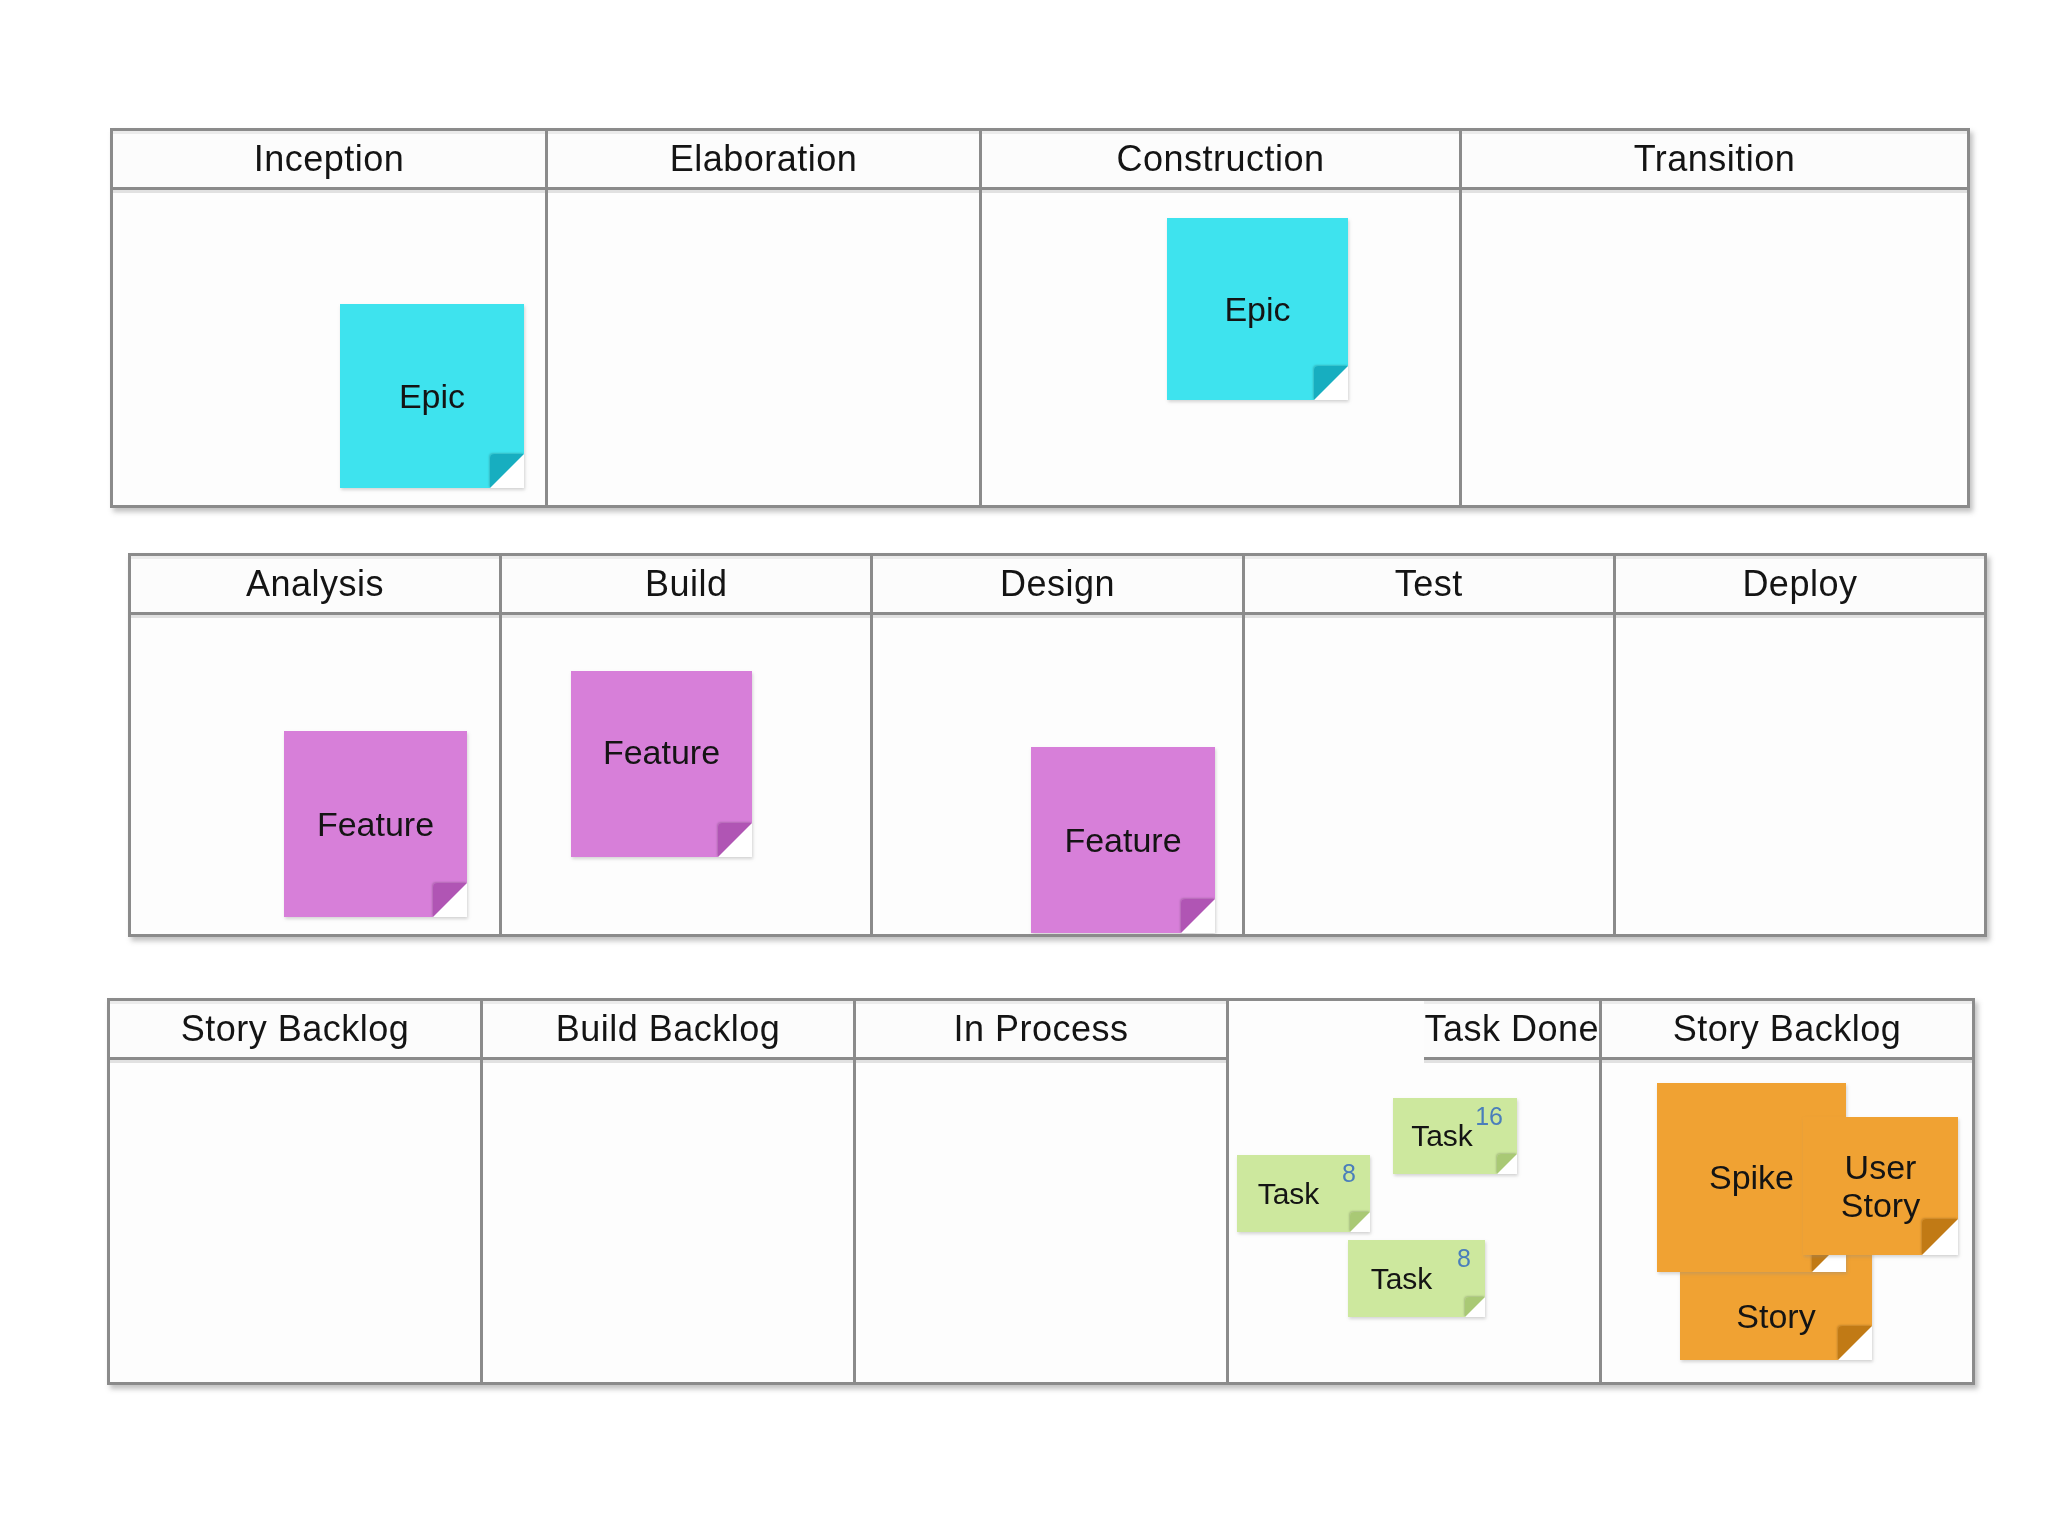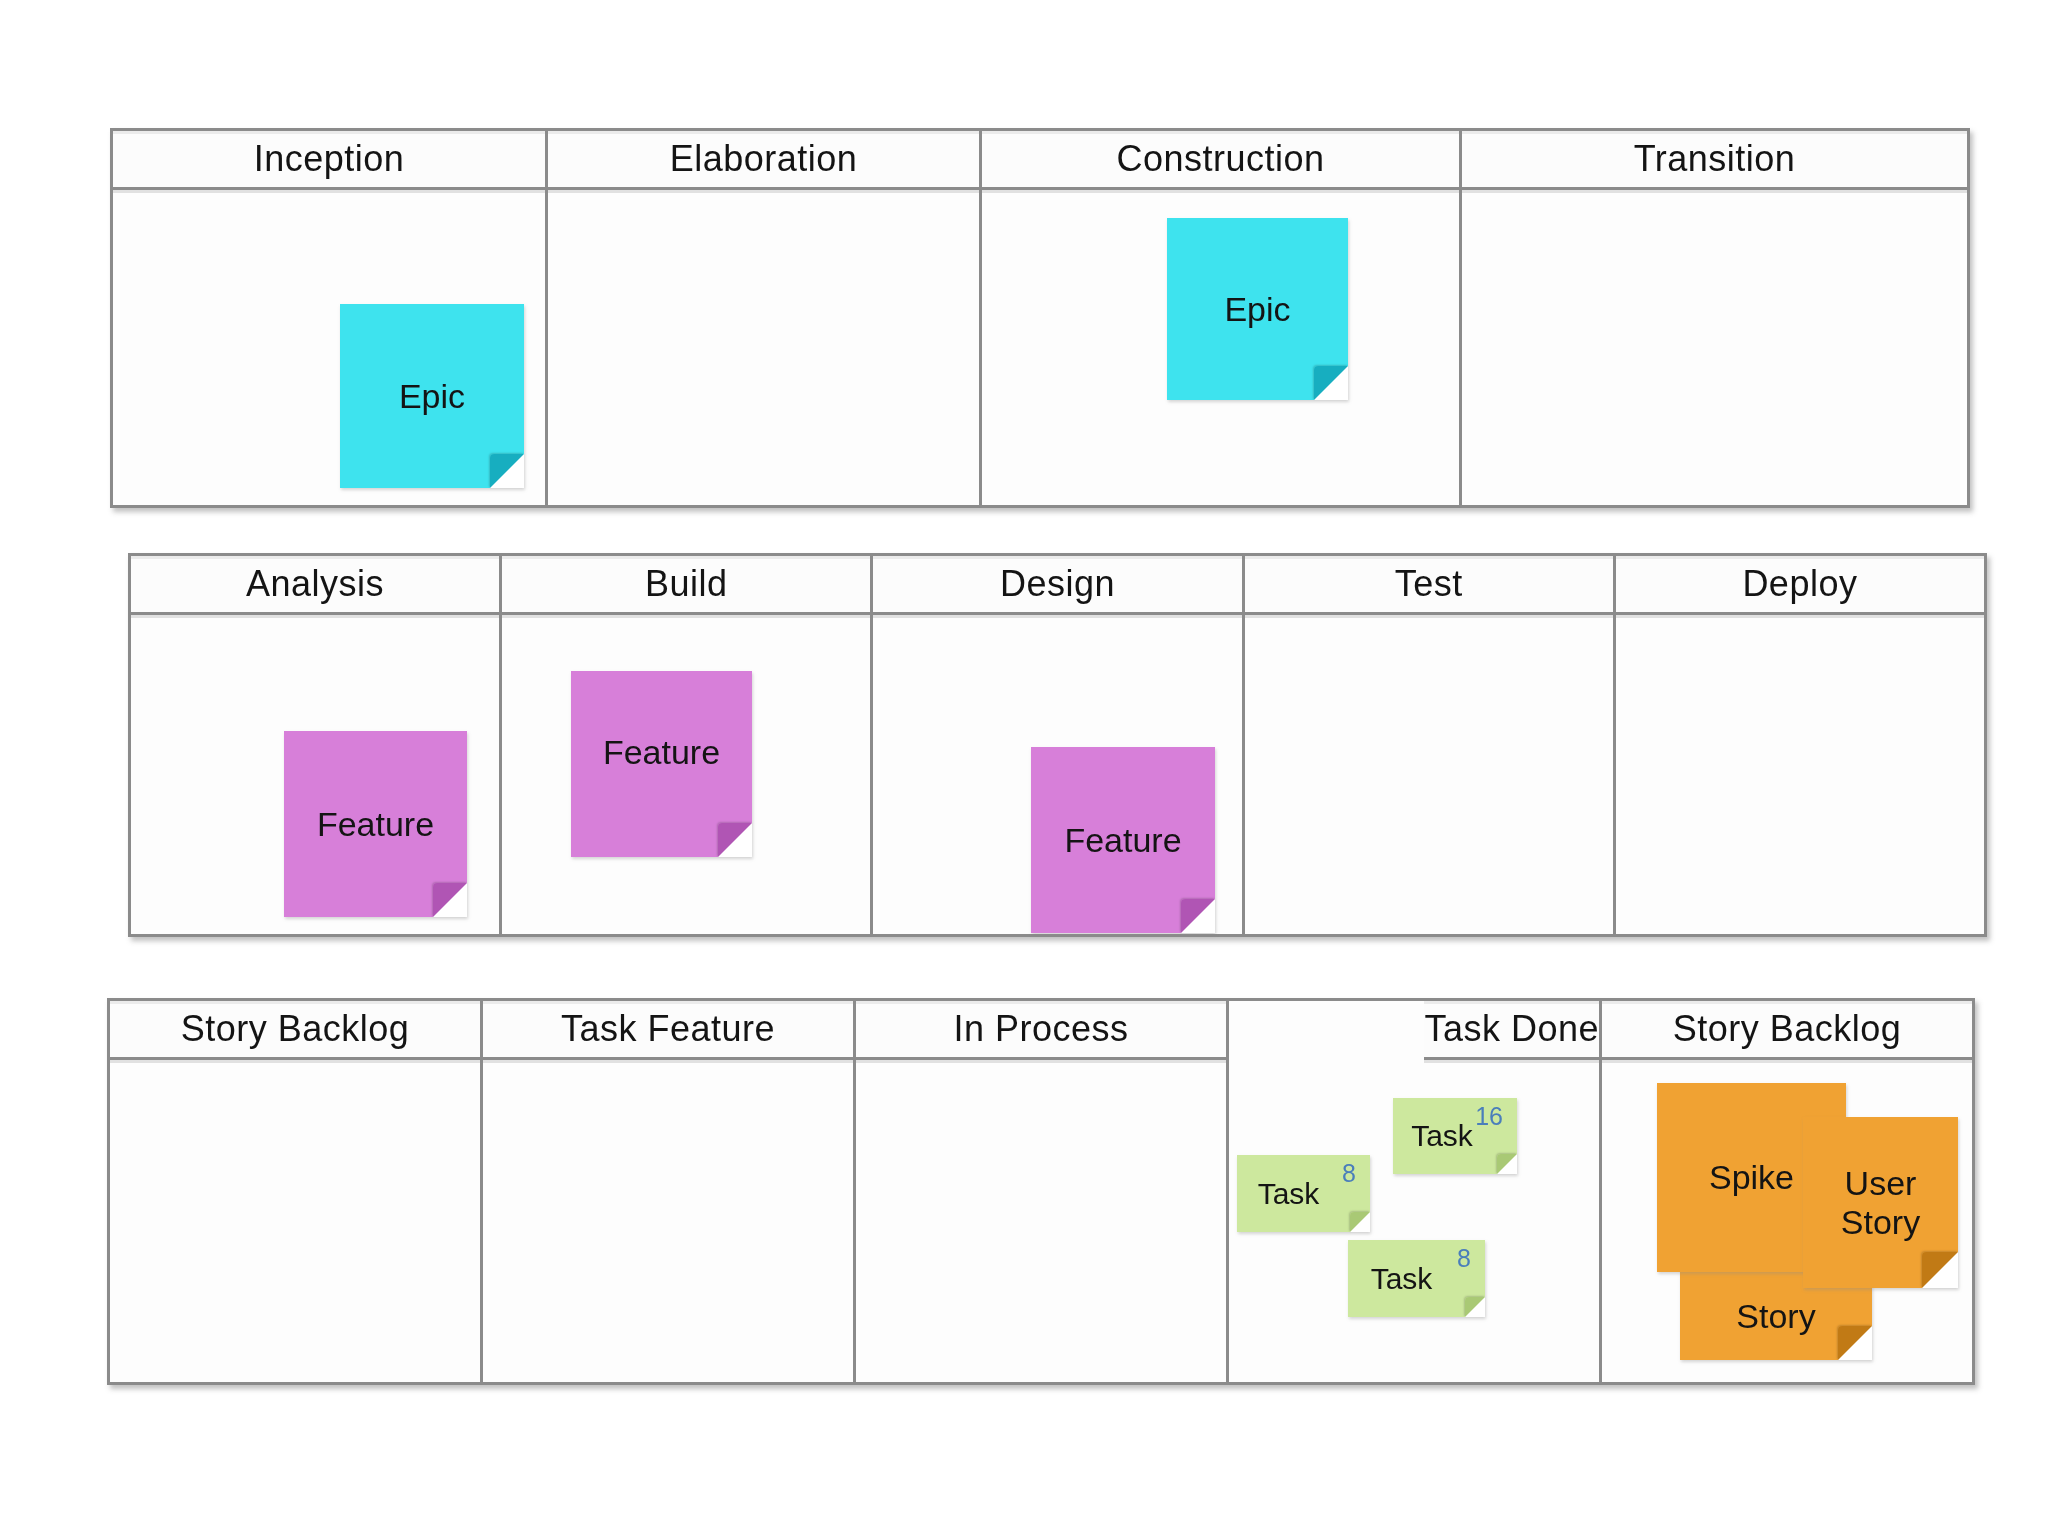--- a/index.html
+++ b/index.html
@@ -117,21 +117,21 @@
       <div class="col-body"></div>
     </div>
   </div>
 
   <div class="board" style="left:107px;top:998px;width:1868px;height:387px;">
     <div class="col" style="flex:1;">
       <div class="col-header">Story Backlog</div>
       <div class="col-body"></div>
     </div>
     <div class="col" style="flex:1;">
-      <div class="col-header">Task Feature</div>
+      <div class="col-header">Build Backlog</div>
       <div class="col-body"></div>
     </div>
     <div class="col" style="flex:1;">
       <div class="col-header">In Process</div>
       <div class="col-body"></div>
     </div>
     <div class="col" style="flex:1;align-items:flex-end;">
       <div class="col-header">Task Done</div>
       <div class="col-body"></div>
     </div>
@@ -170,17 +170,17 @@
     <span class="note-label" style="margin-right:30px;">Task</span>
     <span class="task-points" style="color: rgb(74, 126, 187);">8</span>
   </div>
 
   <div class="note" style="left: 1680px; top: 1200px; width: 192px; height: 160px; z-index: 1; --foldsize: 34px; background: rgb(240, 162, 51); --fold: #C17A15;">
     <span class="note-story-label">Story</span>
   </div>
   <div class="note note-square" style="left: 1618px; top: 1083px; width: 189px; height: 189px; z-index: 2; background: rgb(240, 162, 51); margin-left: 39px; --fold: #C17A15;">
     <span class="note-label">Spike</span>
   </div>
-  <div class="note note-userstory" style="left: 1803px; top: 1117px; width: 155px; height: 171px; z-index: 3; --foldsize: 36px; background: rgb(240, 162, 51); --fold: #C17A15;">
+  <div class="note note-userstory" style="left: 1803px; top: 1117px; width: 155px; height: 138px; z-index: 3; --foldsize: 36px; background: rgb(240, 162, 51); --fold: #C17A15;">
     <span class="note-label">User Story</span>
   </div>
 
 </div>
 
 </body></html>

